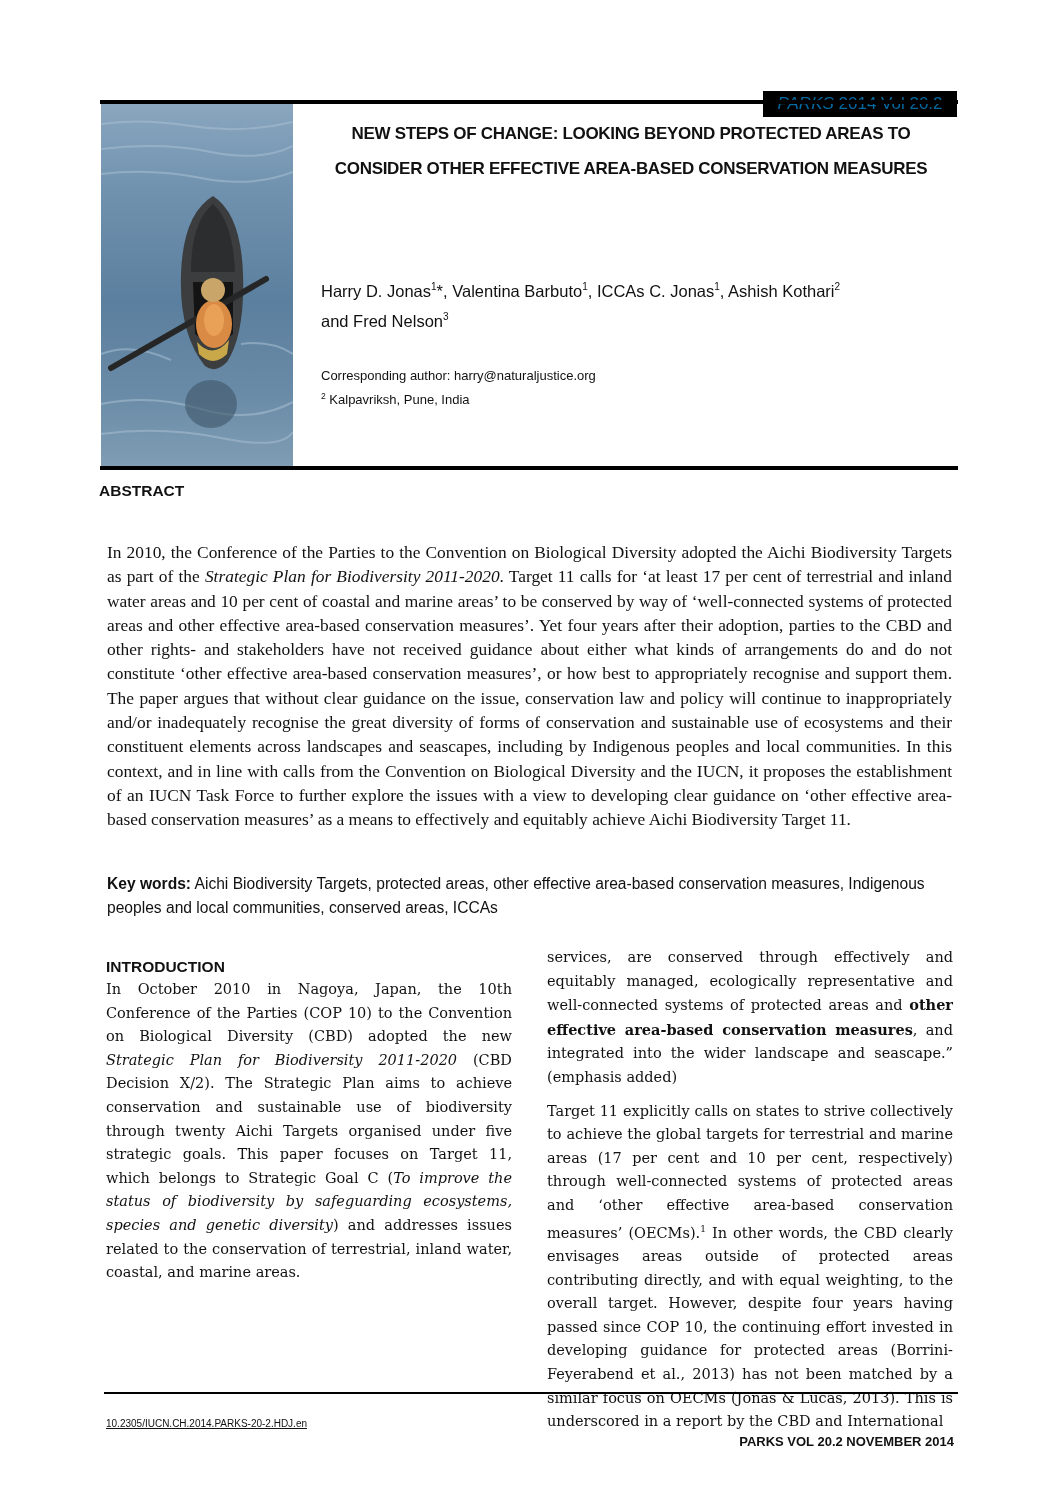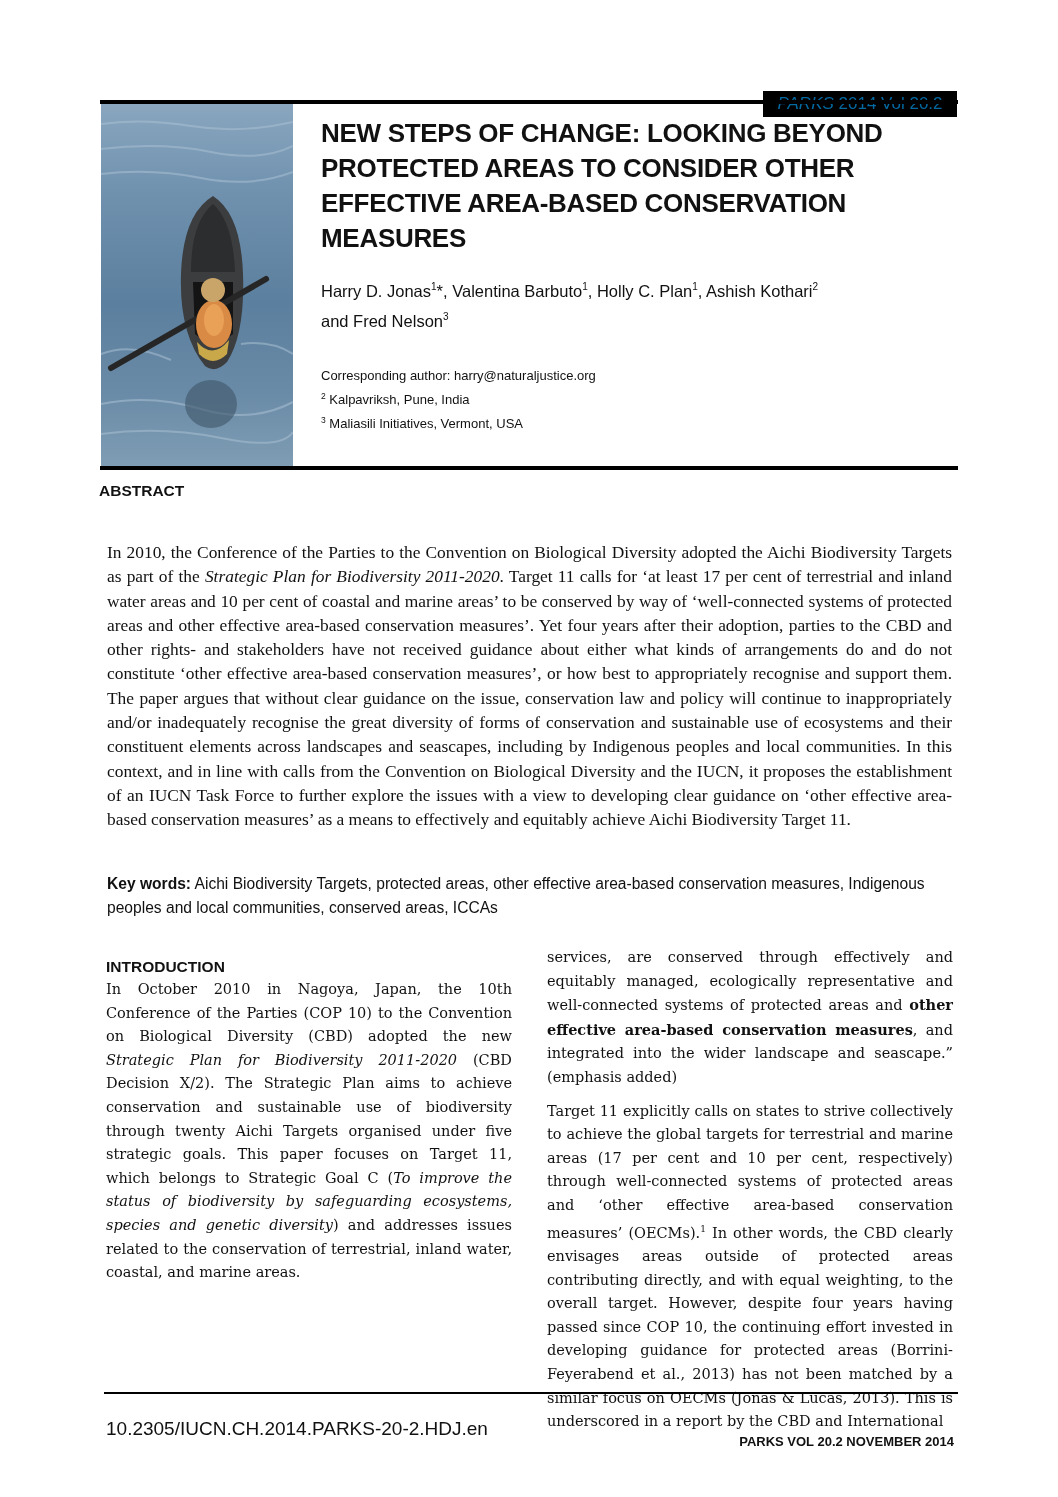--- a/index.html
+++ b/index.html
@@ -15,21 +15,21 @@
   .header-rule { position: absolute; left: 100px; top: 100px; width: 858px; height: 4px; background: #000; }
 
   .photo {
     position: absolute; left: 101px; top: 104px; width: 192px; height: 362px; overflow: hidden;
     background: linear-gradient(180deg, #8aa6bf 0%, #6f91ae 25%, #5b7f9e 55%, #6a8ba7 80%, #7f9db4 100%);
   }
   .photo svg { position: absolute; left: 0; top: 0; }
 
   .title {
     position: absolute; left: 321px; top: 116px; width: 620px;
-    font-size: 26px; font-weight: bold; line-height: 35px; letter-spacing: -0.3px;
+    font-size: 17px; font-weight: bold; line-height: 35px; letter-spacing: -0.3px; text-align: center;
   }
   .authors { position: absolute; left: 321px; top: 274px; width: 630px; font-size: 16.5px; line-height: 26px; }
   .authors sup { font-size: 10px; }
   .affil { position: absolute; left: 321px; top: 366px; width: 420px; font-size: 13px; line-height: 20px; }
   .affil sup { font-size: 8.5px; }
 
   .mid-rule { position: absolute; left: 100px; top: 466px; width: 858px; height: 4px; background: #000; }
 
   .abstract-head { position: absolute; left: 99px; top: 482px; font-size: 15.5px; font-weight: bold; }
   .abstract-body {
@@ -41,21 +41,21 @@
 
   .col { position: absolute; top: 946px; width: 406px; font-size: 14.5px; line-height: 23.6px; text-align: justify; }
   .col-left { left: 106px; }
   .col-right { left: 547px; }
   .col p { margin: 0; }
   .sec-head { font-family: "Liberation Sans", "DejaVu Sans", sans-serif; font-size: 15.5px; font-weight: bold; line-height: 22px; margin: 10px 0 0 0; }
   .gap { height: 10px; }
   .gap-lg { height: 22px; }
 
   .foot-rule { position: absolute; left: 104px; top: 1392px; width: 854px; height: 2px; background: #000; }
-  .foot-left { position: absolute; left: 106px; top: 1418px; font-size: 19px; }
+  .foot-left { position: absolute; left: 106px; top: 1418px; font-size: 10px; text-decoration: underline; }
   .foot-right { position: absolute; right: 104px; top: 1418px; font-size: 13px; font-weight: bold; margin-top: 16px; }
 </style>
 </head>
 <body>
 
 <div class="header-tag sans">
   <i>PARKS</i><span> 2014 Vol 20.2</span>
 </div>
 <div class="header-rule"></div>
 
@@ -79,27 +79,26 @@
     <ellipse cx="113" cy="220" rx="18" ry="24" fill="#d98a45"></ellipse>
     <ellipse cx="113" cy="216" rx="10" ry="16" fill="#f0a960" opacity="0.7"></ellipse>
     <circle cx="112" cy="186" r="12" fill="#c9a56a"></circle>
     <path d="M100 184 Q112 168 124 184 Q118 176 112 176 Q106 176 100 184 Z" fill="#e4cd98"></path>
   </svg>
 </div>
 
 <div class="title sans">NEW STEPS OF CHANGE: LOOKING BEYOND PROTECTED AREAS TO CONSIDER OTHER EFFECTIVE AREA-BASED CONSERVATION MEASURES</div>
 
 <div class="authors sans">
-  <span>Harry D. Jonas</span><sup>1</sup><span>*, </span><span>Valentina Barbuto</span><sup>1</sup><span>, </span><span>Holly C. Plan</span><sup>1</sup><span>, </span><span>Ashish Kothari</span><sup>2</sup><br><span>and Fred Nelson</span><sup>3</sup>
+  <span>Harry D. Jonas</span><sup>1</sup><span>*, </span><span>Valentina Barbuto</span><sup>1</sup><span>, </span><span>ICCAs C. Jonas</span><sup>1</sup><span>, </span><span>Ashish Kothari</span><sup>2</sup><br><span>and Fred Nelson</span><sup>3</sup>
 </div>
 
 <div class="affil sans">
   <div>Corresponding author: harry@naturaljustice.org</div>
   <div><sup>2</sup><span> Kalpavriksh, Pune, India</span></div>
-  <div><sup>3</sup><span> Maliasili Initiatives, Vermont, USA</span></div>
 </div>
 
 <div class="mid-rule"></div>
 
 <div class="abstract-head sans">ABSTRACT</div>
 <div class="abstract-body">
   <span>In 2010, the Conference of the Parties to the Convention on Biological Diversity adopted the Aichi Biodiversity Targets as part of the </span><i>Strategic Plan for Biodiversity 2011-2020</i><span>. Target 11 calls for ‘at least 17 per cent of terrestrial and inland water areas and 10 per cent of coastal and marine areas’ to be conserved by way of ‘well-connected systems of protected areas and other effective area-based conservation measures’. Yet four years after their adoption, parties to the CBD and other rights- and stakeholders have not received guidance about either what kinds of arrangements do and do not constitute ‘other effective area-based conservation measures’, or how best to appropriately recognise and support them. The paper argues that without clear guidance on the issue, conservation law and policy will continue to inappropriately and/or inadequately recognise the great diversity of forms of conservation and sustainable use of ecosystems and their constituent elements across landscapes and seascapes, including by Indigenous peoples and local communities. In this context, and in line with calls from the Convention on Biological Diversity and the IUCN, it proposes the establishment of an IUCN Task Force to further explore the issues with a view to developing clear guidance on ‘other effective area-based conservation measures’ as a means to effectively and equitably achieve Aichi Biodiversity Target 11.</span>
 </div>
 
 <div class="keywords sans">

